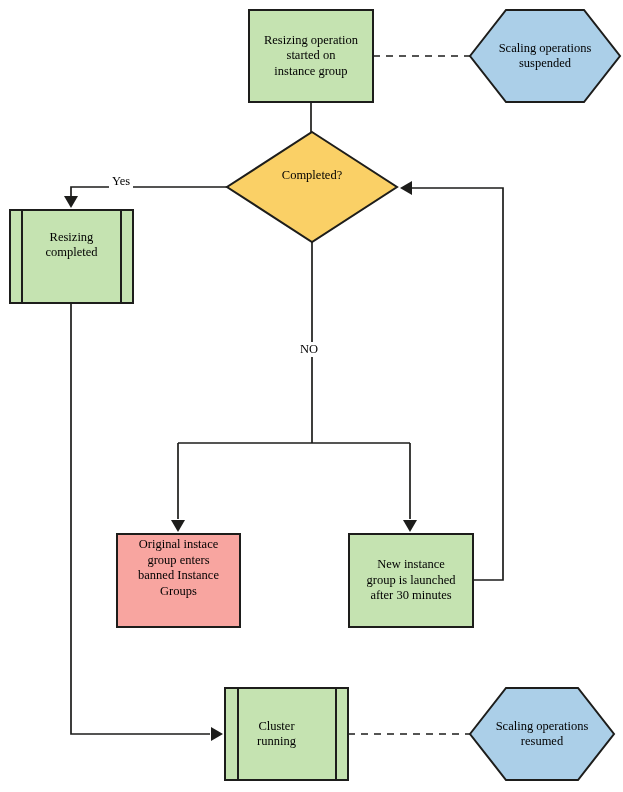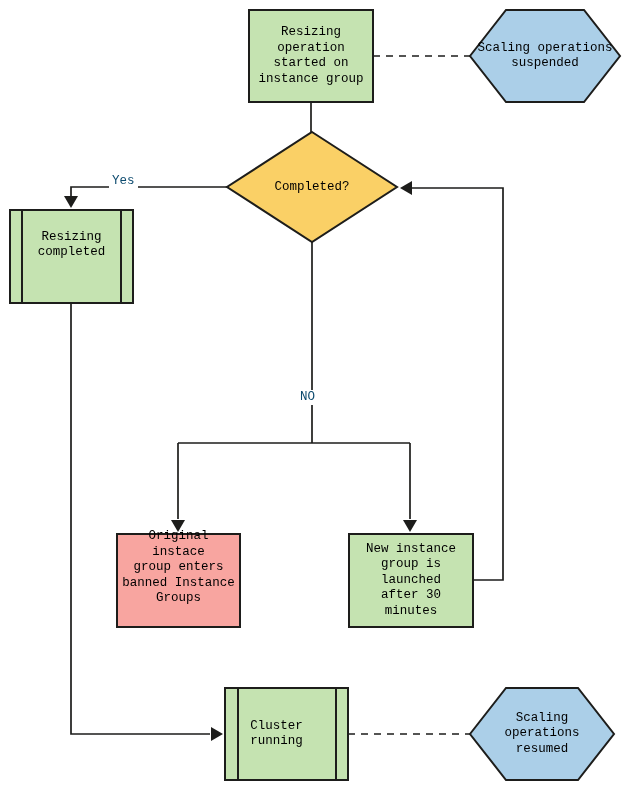--- a/index.html
+++ b/index.html
@@ -1,21 +1,21 @@
 <!DOCTYPE html>
 <html><head>
 <meta charset="utf-8">
 <style>
   html, body { margin: 0; padding: 0; background: #ffffff; }
   .canvas {
     position: relative;
     width: 623px;
     height: 792px;
     background: #ffffff;
-    font-family: Liberation Mono, monospace;
+    font-family: Liberation Serif, serif;
     overflow: hidden;
   }
   .layer {
     position: absolute;
     left: 0; top: 0;
   }
   .shape {
     stroke: #1d1d1b;
     stroke-width: 2;
   }
@@ -45,21 +45,21 @@
     font-size: 12.5px;
     line-height: 15.5px;
     color: #000000;
   }
   .edge-label {
     position: absolute;
     background: #ffffff;
     padding: 0 3px;
     font-size: 12.5px;
     line-height: 15px;
-    color: #0c4a6e;
+    color: #000000;
   }
 </style>
 </head>
 <body>
 
 <div class="canvas">
 
   <svg class="layer" width="623" height="792" viewBox="0 0 623 792">
 
     <path class="connector dashed" d="M373,56 L470,56"></path>
@@ -104,21 +104,21 @@
     <polygon class="shape" points="470,734 506,688 578,688 614,734 578,780 506,780" fill="#abcfe8"></polygon>
   </svg>
 
   <div class="node-label" style="left:251px; top:12px; width:120px; height:88px;">Resizing operation
 started on
 instance group</div>
 
   <div class="node-label" style="left:476px; top:12px; width:138px; height:88px;">Scaling operations
 suspended</div>
 
-  <div class="node-label" style="left:252px; top:168px; width:120px; height:40px;text-align:right;">Completed?</div>
+  <div class="node-label" style="left:252px; top:156px; width:120px; height:40px;text-align:right;">Completed?</div>
 
   <div class="node-label" style="left:12px; top:212px; width:119px; height:66px;">Resizing
 completed</div>
 
   <div class="node-label" style="left:119px; top:536px; width:119px; height:64px;">Original instace
 group enters
 banned Instance
 Groups</div>
 
   <div class="node-label" style="left:351px; top:536px; width:120px; height:89px;border-radius:23px;">New instance
@@ -126,15 +126,15 @@
 after 30 minutes</div>
 
   <div class="node-label" style="left:227px; top:690px; width:99px; height:88px;">Cluster
 running</div>
 
   <div class="node-label" style="left:476px; top:690px; width:132px; height:88px;">Scaling operations
 resumed</div>
 
   <div class="edge-label" style="left:109px; top:174px;">Yes</div>
 
-  <div class="edge-label" style="left:297px; top:342px;margin-top:48px;">NO</div>
+  <div class="edge-label" style="left:297px; top:342px;">NO</div>
 
 </div>
 
 </body></html>

